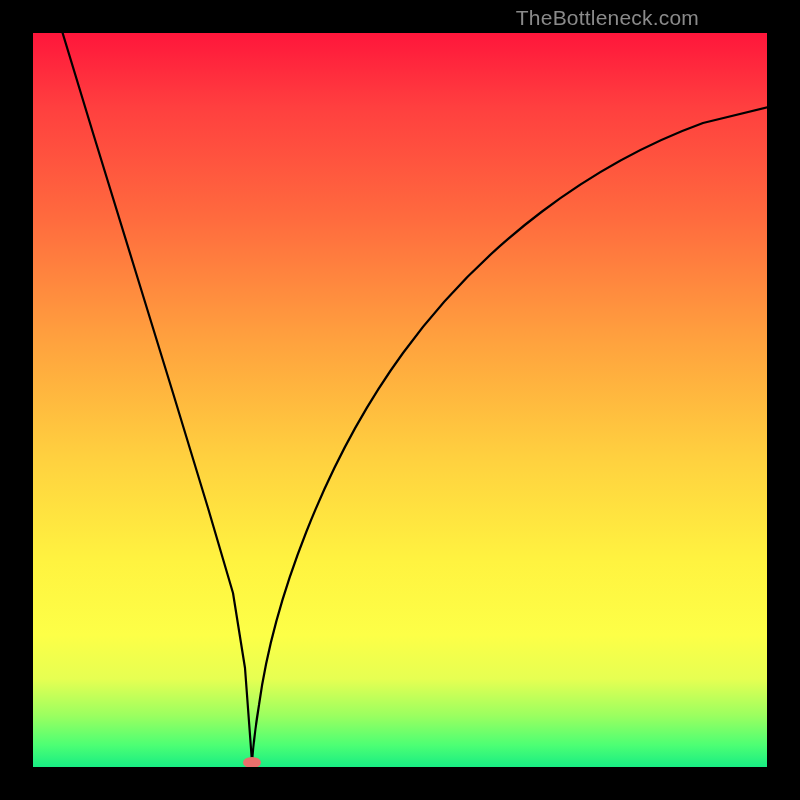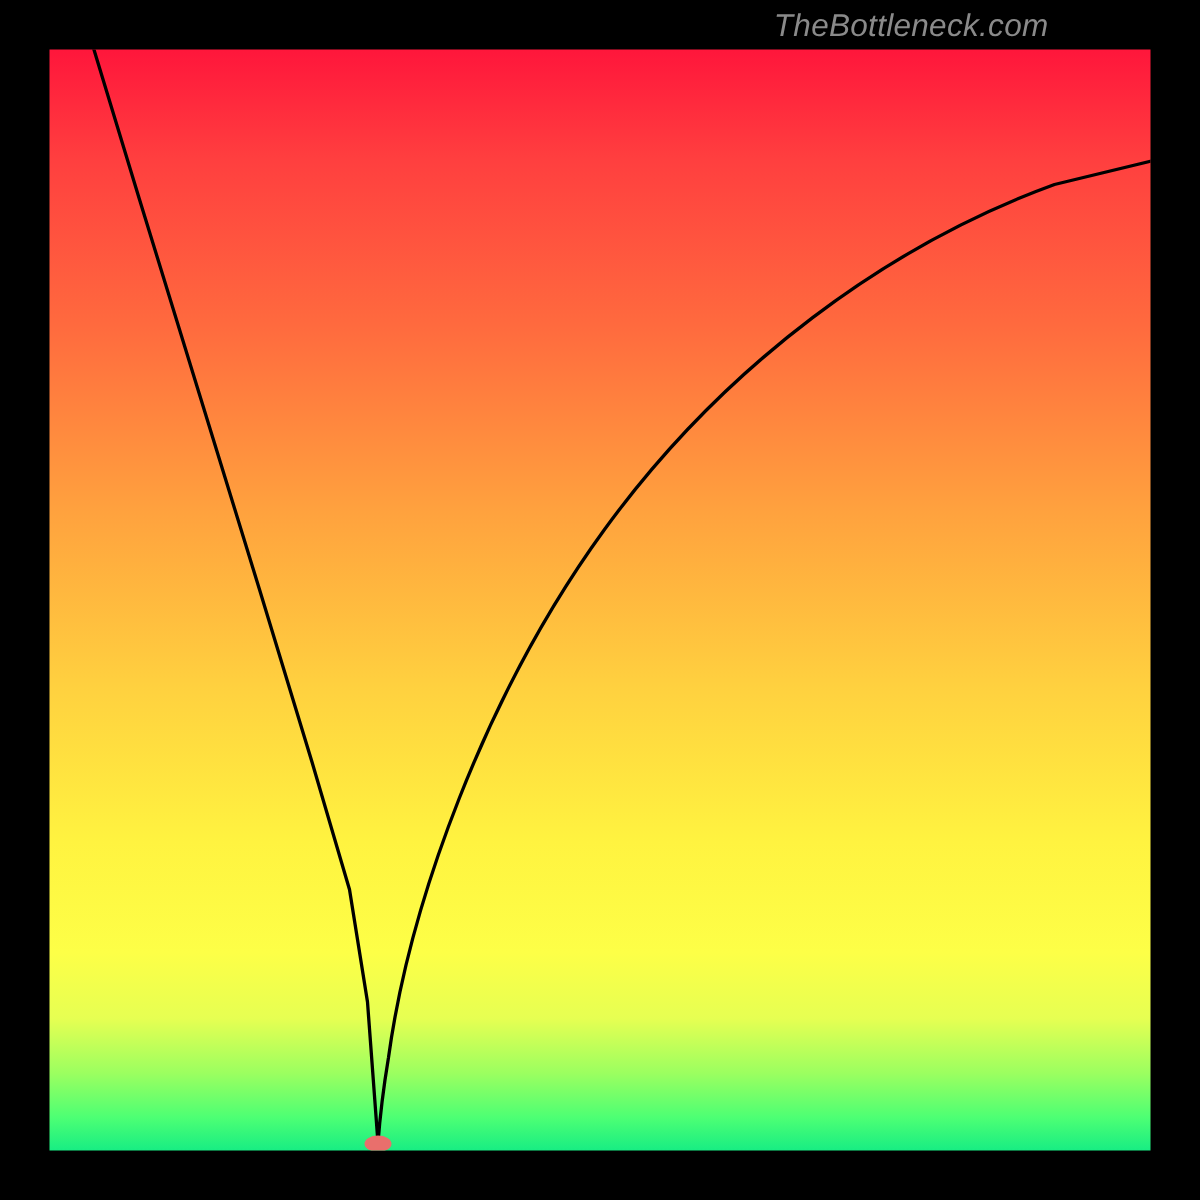--- a/index.html
+++ b/index.html
@@ -11,21 +11,20 @@
     overflow: hidden;
     font-family: Arial, Helvetica, sans-serif;
   }
   .frame {
     position: absolute;
     left: 0;
     top: 0;
     width: 709px;
     height: 800px;
     background: #000;
-    font-style: italic;
   }
   .plot-area {
     position: absolute;
     left: 33px;
     top: 33px;
     width: 734px;
     height: 734px;
     
     background: linear-gradient(to bottom,
       #ff163b 0%,

